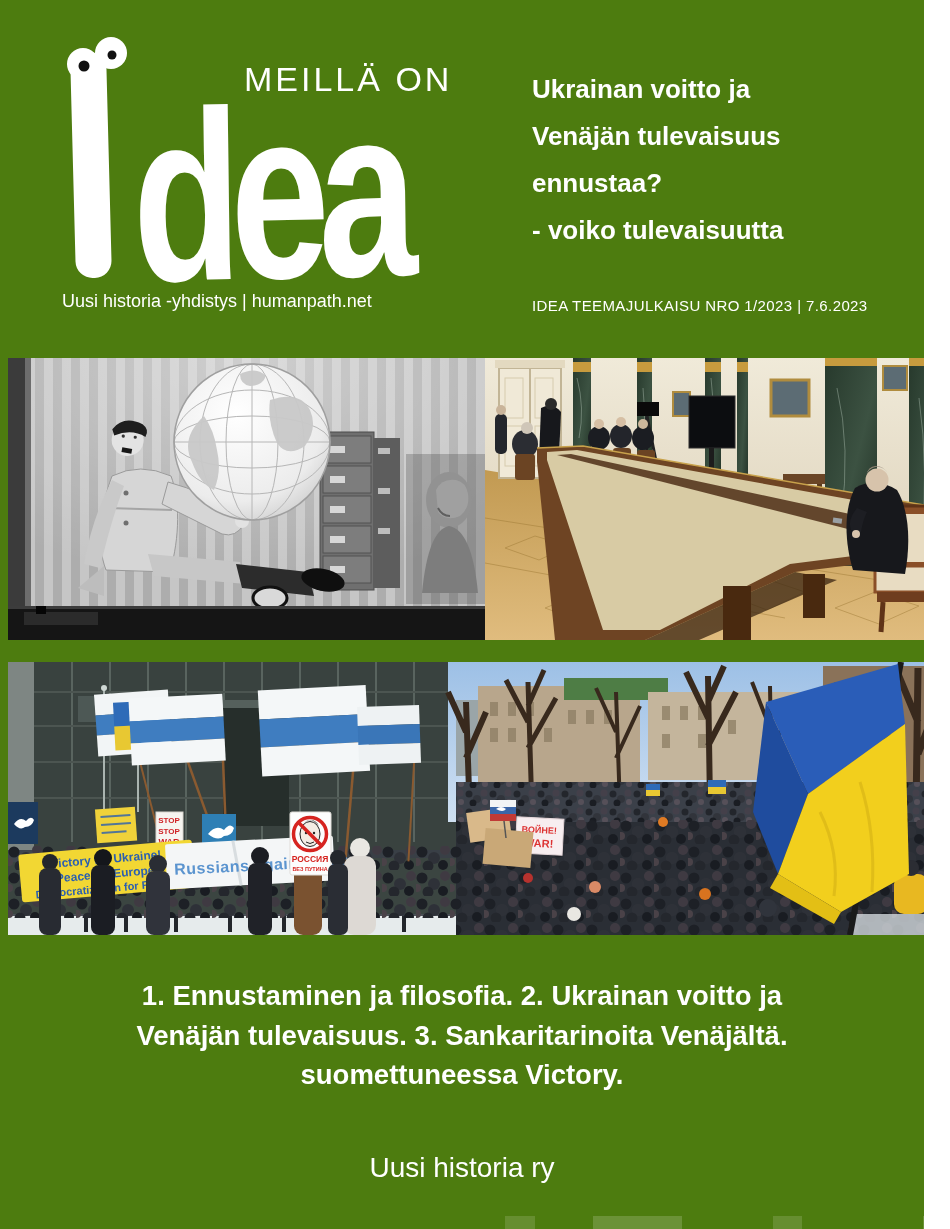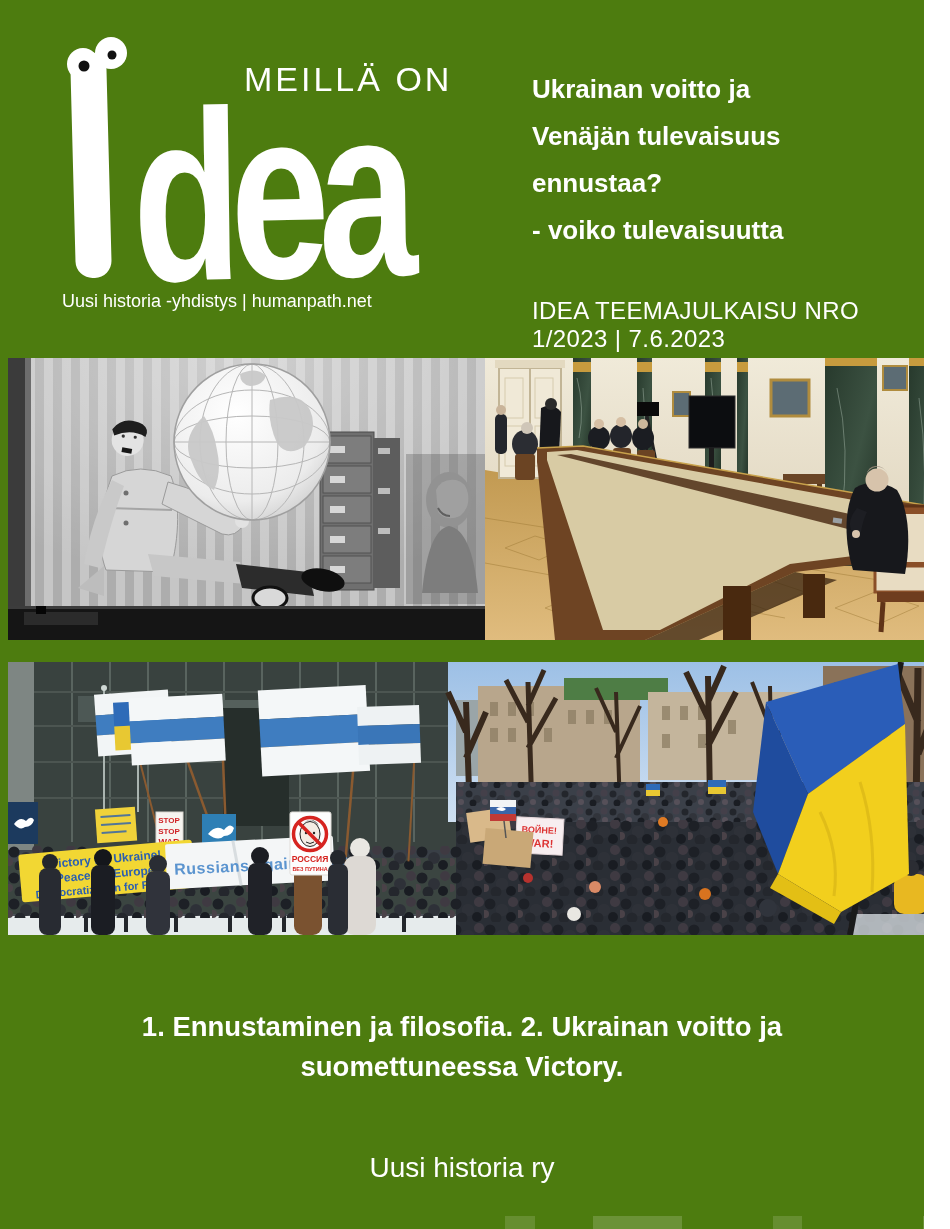--- a/index.html
+++ b/index.html
@@ -22,30 +22,30 @@
     color:#fff;font-size:18px;font-weight:400;
   }
   
   .title-block{left:532px;top:66px;width:400px;}
   .title-line{
     color:#fff;font-weight:bold;font-size:26px;line-height:47px;
     white-space:nowrap;
   }
   .issue-line{
     left:532px;top:297px;
-    color:#fff;font-size:24px;letter-spacing:.4px;
+    color:#fff;font-size:15px;letter-spacing:.4px;
   }
   
   .photo{display:block;}
   .photo-a{left:8px;top:358px;}
   .photo-b{left:485px;top:358px;}
   .photo-c{left:8px;top:662px;}
   
   .contents{
-    left:0;right:0;top:1007px;
+    left:0;right:0;top:976px;
     text-align:center;color:#fff;
     font-weight:bold;font-size:27.5px;line-height:39.5px;
   }
   
   .org{
     left:0;right:0;top:1152px;text-align:center;
     color:#fff;font-size:28px;font-weight:400;
   }
   .edge-strip{
     top:1216px;height:13px;background:rgba(255,255,255,.14);
@@ -547,20 +547,21 @@
       <path d="M758,40 L890,2 L897,62 L800,132 Z" fill="#2a5db8"></path>
       <path d="M758,40 L800,132 L770,212 L745,150 Z" fill="#1f4c9e"></path>
       <path d="M800,132 L897,62 L901,212 L833,250 L770,212 Z" fill="#f2cf1d"></path>
       <path d="M812,150 q20,40 14,84 M852,120 q16,50 12,110" stroke="#d4b116" stroke-width="3" fill="none" opacity=".6"></path>
       <path d="M770,212 L833,250 L826,262 L762,226 Z" fill="#e3bf15"></path>
     </g>
   </svg>
 
   <div class="abs contents">
     <div>1. Ennustaminen ja filosofia. 2. Ukrainan voitto ja</div>
+    <div>Venäjän tulevaisuus. 3. Sankaritarinoita Venäjältä.</div>
     <div>suomettuneessa Victory.</div>
   </div>
 
   <div class="abs org">Uusi historia ry</div>
 
   <div class="abs edge-strip" style="left:505px;width:30px;"></div>
   <div class="abs edge-strip" style="left:593px;width:89px;background:rgba(255,255,255,.17);"></div>
   <div class="abs edge-strip" style="left:773px;width:29px;"></div>
   <div class="abs edge-strip" style="left:923px;width:27px;background:rgba(255,255,255,.17);"></div>
 

